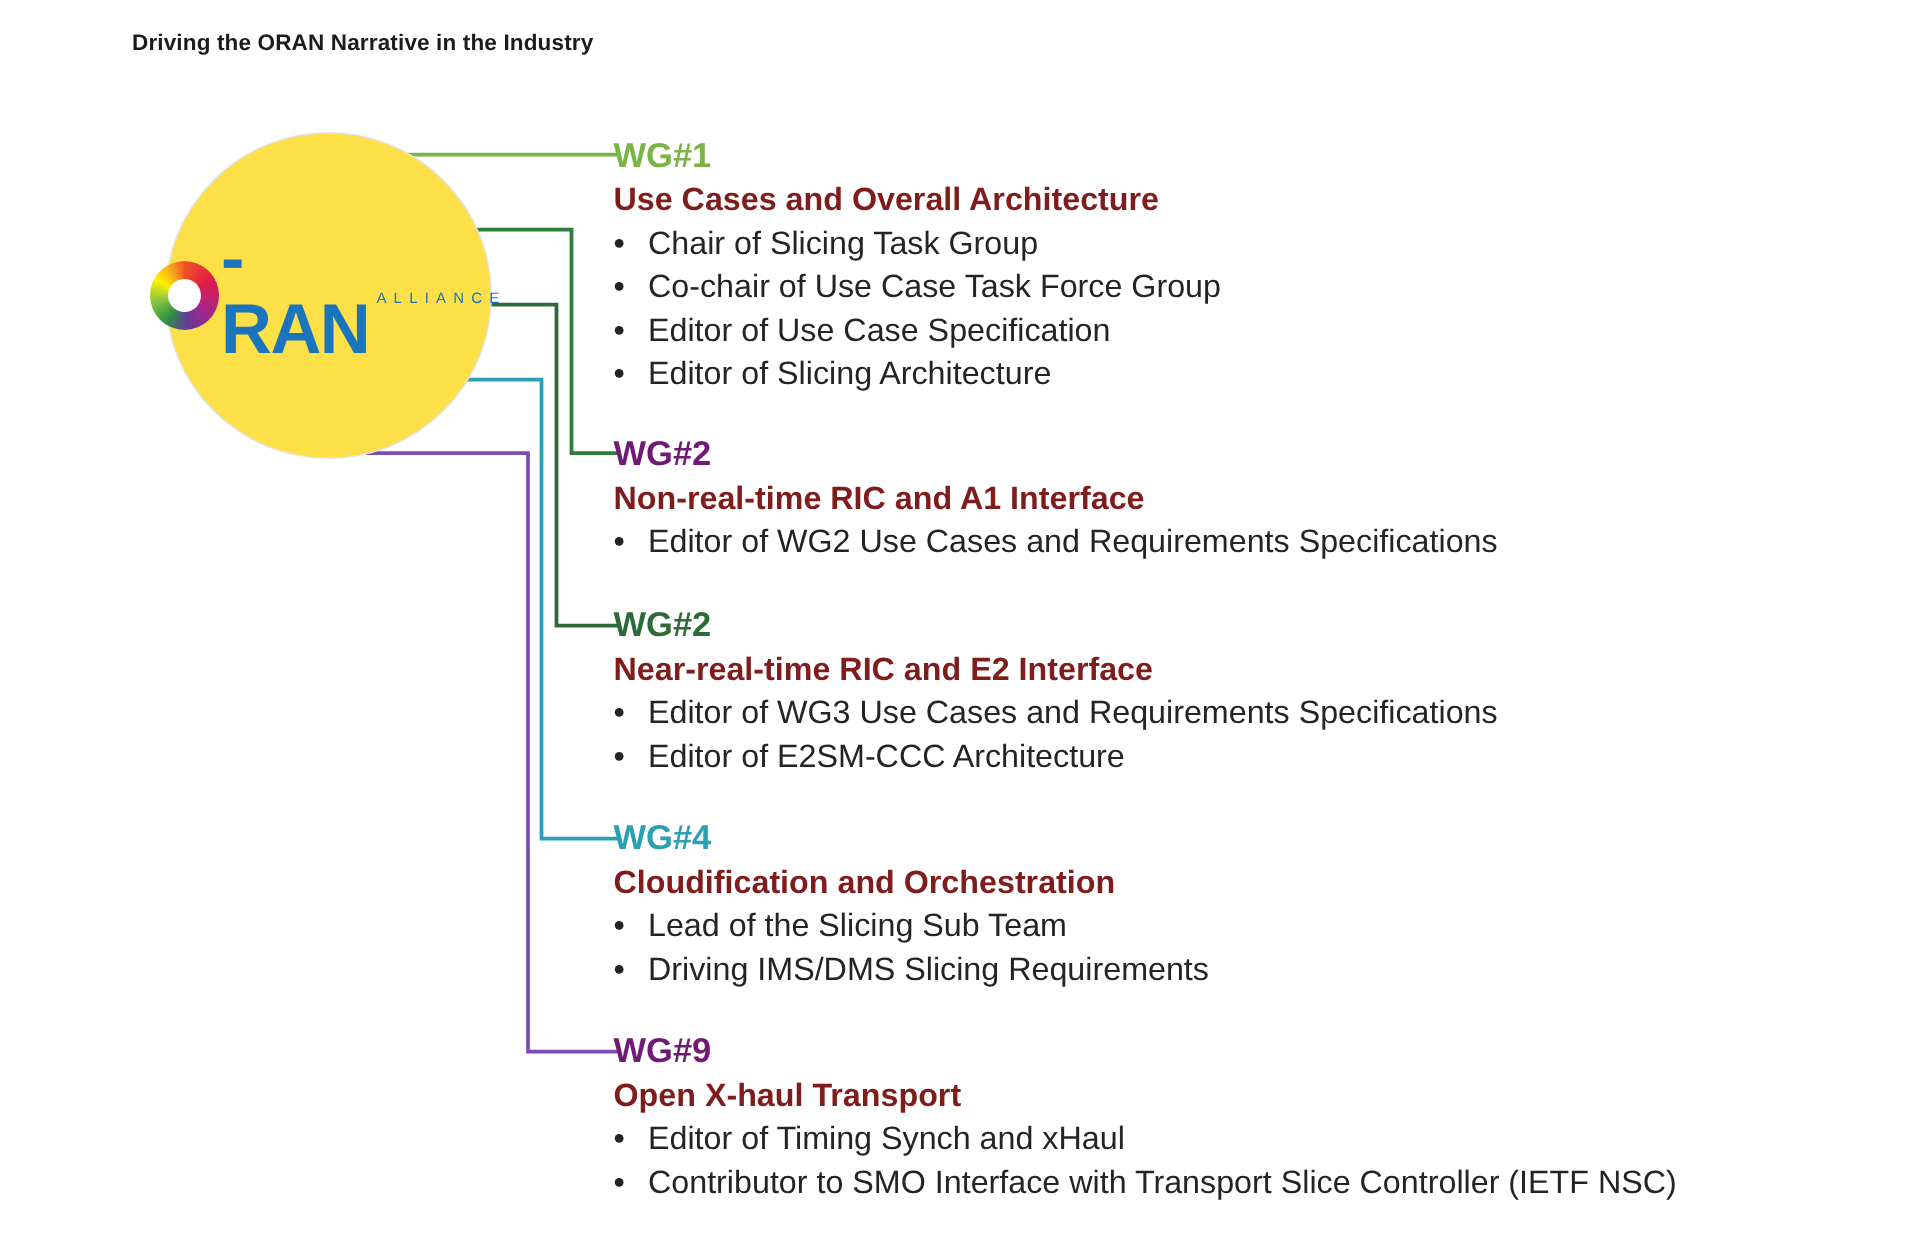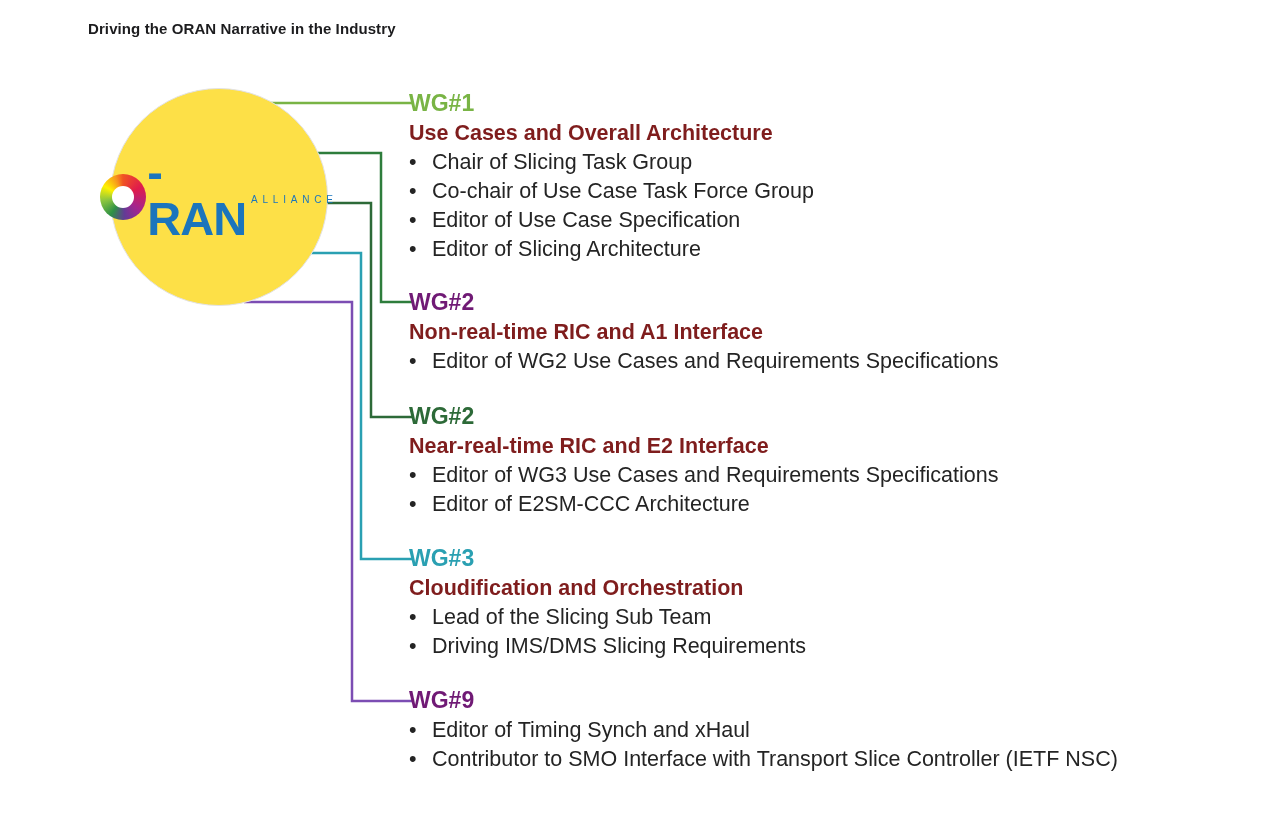--- a/index.html
+++ b/index.html
@@ -99,32 +99,33 @@
     <div class="wg-title">Near-real-time RIC and E2 Interface</div>
     <div class="wg-bullet">
         <span>Editor of WG3 Use Cases and Requirements Specifications</span>
       </div>
     <div class="wg-bullet">
         <span>Editor of E2SM-CCC Architecture</span>
       </div>
   </div>
 
   <div class="wg-block wg6">
-    <div class="wg-label" style="color: rgb(42, 160, 178);">WG#3</div>
+    <div class="wg-label" style="color: rgb(42, 160, 178);">WG#4</div>
     <div class="wg-title">Cloudification and Orchestration</div>
     <div class="wg-bullet">
         <span>Lead of the Slicing Sub Team</span>
       </div>
     <div class="wg-bullet">
         <span>Driving IMS/DMS Slicing Requirements</span>
       </div>
   </div>
 
   <div class="wg-block wg9">
     <div class="wg-label" style="color: #701a75;">WG#9</div>
+    <div class="wg-title">Open X-haul Transport</div>
     <div class="wg-bullet">
         <span>Editor of Timing Synch and xHaul</span>
       </div>
     <div class="wg-bullet">
         <span>Contributor to SMO Interface with Transport Slice Controller (IETF NSC)</span>
       </div>
   </div>
 
 </div>
 

